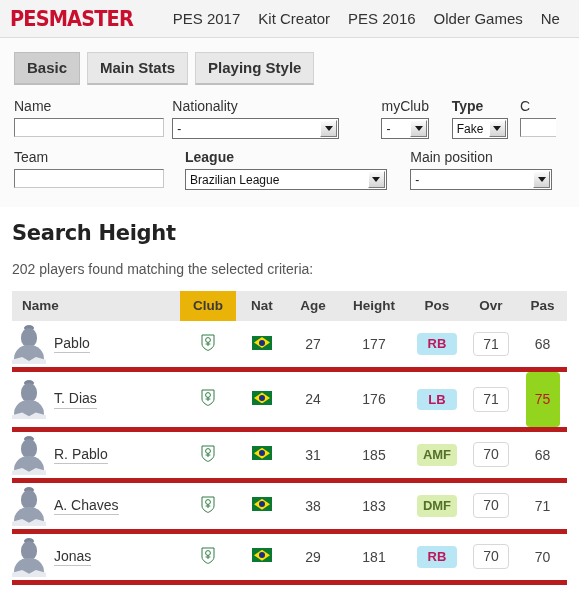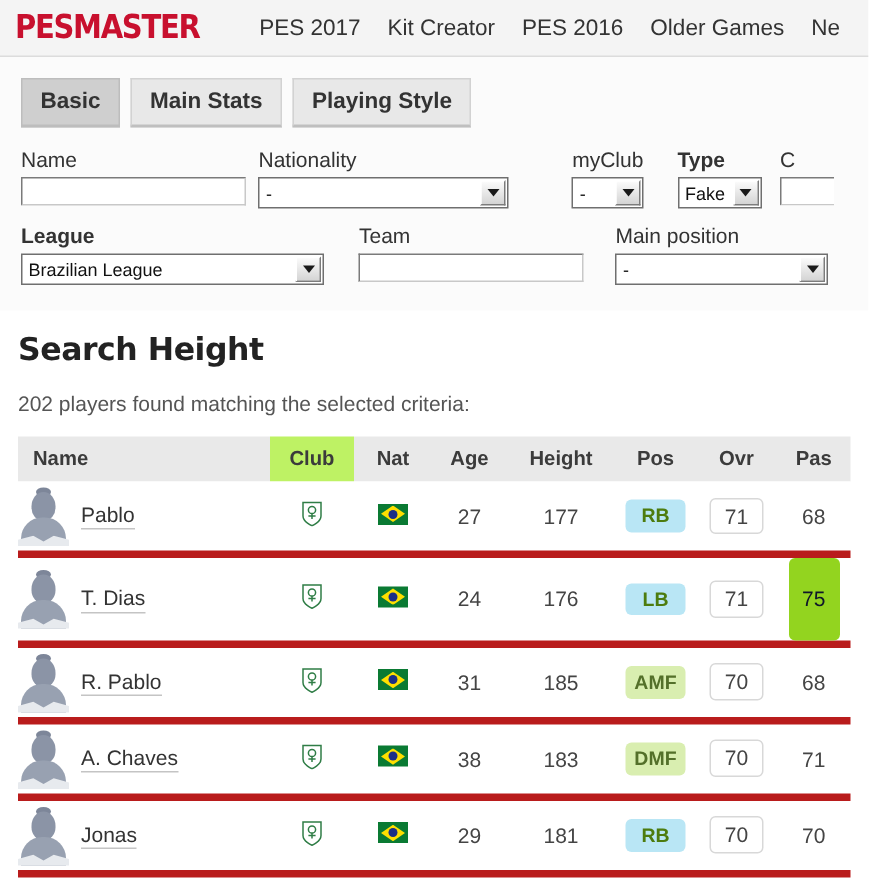--- a/index.html
+++ b/index.html
@@ -75,21 +75,21 @@
     font-family:"DejaVu Sans",sans-serif;letter-spacing:-.3px;
   }
   .rcount{font-size:14px;color:#555;margin:0 0 14px 0;}
 
   table.tbl{width:555px;border-collapse:collapse;table-layout:fixed;}
   table.tbl th{
     background:#e9e9e9;font-size:13.5px;font-weight:bold;color:#3b3b3b;
     text-align:center;padding:7px 0 8px 0;border:none;
   }
   table.tbl th.name{text-align:left;padding-left:10px;}
-  table.tbl th.sorted{background:#bef264;}
+  table.tbl th.sorted{background:#eab308;}
 
   table.tbl td{
     padding:0;height:46px;font-size:14px;color:#444;text-align:center;
     border-bottom:5px solid #b91c1c;vertical-align:middle;background:#fff;
   }
   td.namecell{text-align:left;padding-left:6px;}
   .namewrap{display:flex;align-items:center;}
   .pname{
     font-size:14px;color:#333;border-bottom:1px solid #c4c4c4;
     margin-left:8px;cursor:pointer;line-height:1.25;
@@ -118,30 +118,30 @@
     clip-path:polygon(50% 0,100% 50%,50% 100%,0 50%);
   }
   .flag .globe{
     position:absolute;left:7px;top:4px;width:6px;height:6px;border-radius:50%;background:#1b2f86;
   }
 
   .pos{
     display:inline-block;min-width:28px;padding:3px 6px;border-radius:4px;
     font-size:13px;font-weight:bold;line-height:1.2;
   }
-  .pos-blue{background:#b9e6f5;color:#4d7c0f;}
+  .pos-blue{background:#b9e6f5;color:#be185d;}
   .pos-green{background:#d9eeb0;color:#54702a;}
 
   .ovr{
     display:inline-block;min-width:22px;padding:3px 6px;border:1px solid #d8d8d8;
     border-radius:4px;font-size:14px;color:#444;line-height:1.2;background:#fff;
   }
   .pas-hl{
     display:inline-block;min-width:22px;padding:19px 6px;border-radius:4px;
-    background:#93d41f;color:#0f172a;font-size:14px;line-height:1.2;
+    background:#93d41f;color:#b91c1c;font-size:14px;line-height:1.2;
   }
 </style>
 </head>
 <body>
 
 <div class="navbar">
   <div class="brand">PESMASTER</div>
   <div class="navlink">PES 2017</div>
   <div class="navlink">Kit Creator</div>
   <div class="navlink">PES 2016</div>
@@ -196,33 +196,33 @@
 
     <div class="field" style="width:40px;overflow:hidden;">
       <div class="flabel">C</div>
       <input class="txt" style="width: 40px;" value="">
     </div>
 
   </div>
 
   <div class="formrow">
 
+    <div class="field" style="width:176px;">
+      <div class="flabel">Team</div>
+      <input class="txt" style="width: 150px;" value="" placeholder="">
+    </div>
+
     <div class="field" style="width:232px;">
       <div class="flabel b">League</div>
       <div class="sel" style="width:202px;">
         <span>Brazilian League</span>
         <span class="arrow">
             <i></i>
           </span>
       </div>
-    </div>
-
-    <div class="field" style="width:176px;">
-      <div class="flabel">Team</div>
-      <input class="txt" style="width: 150px;" value="" placeholder="">
     </div>
 
     <div class="field" style="width:150px;">
       <div class="flabel">Main position</div>
       <div class="sel" style="width:142px;">
         <span>-</span>
         <span class="arrow">
             <i></i>
           </span>
       </div>

